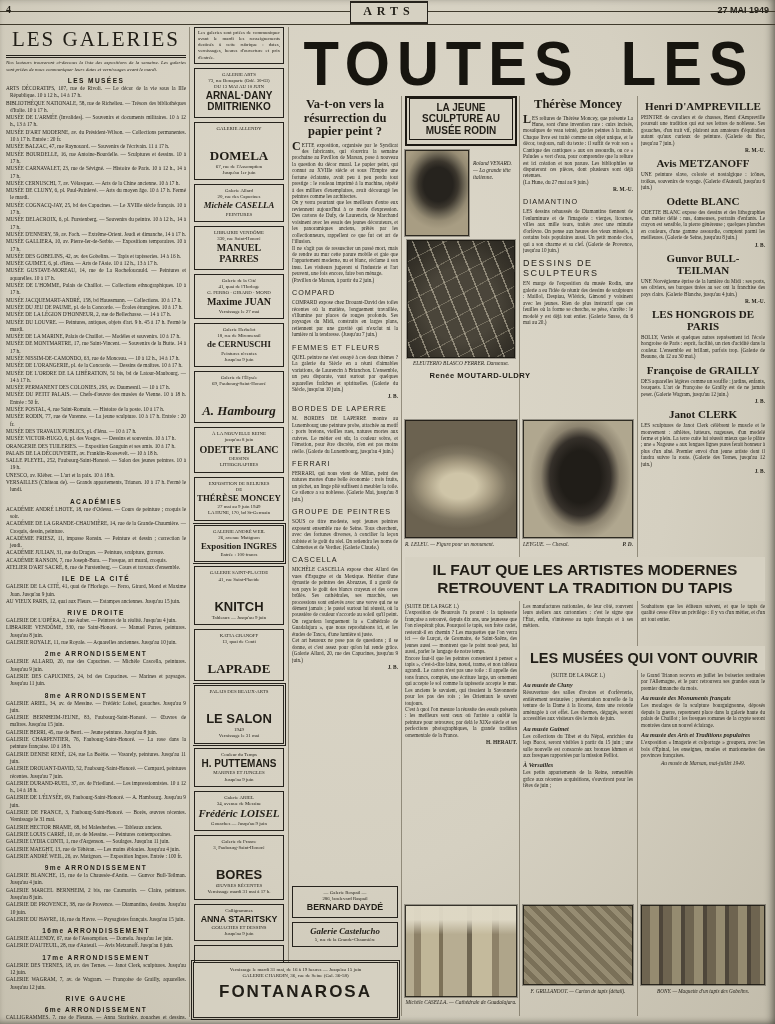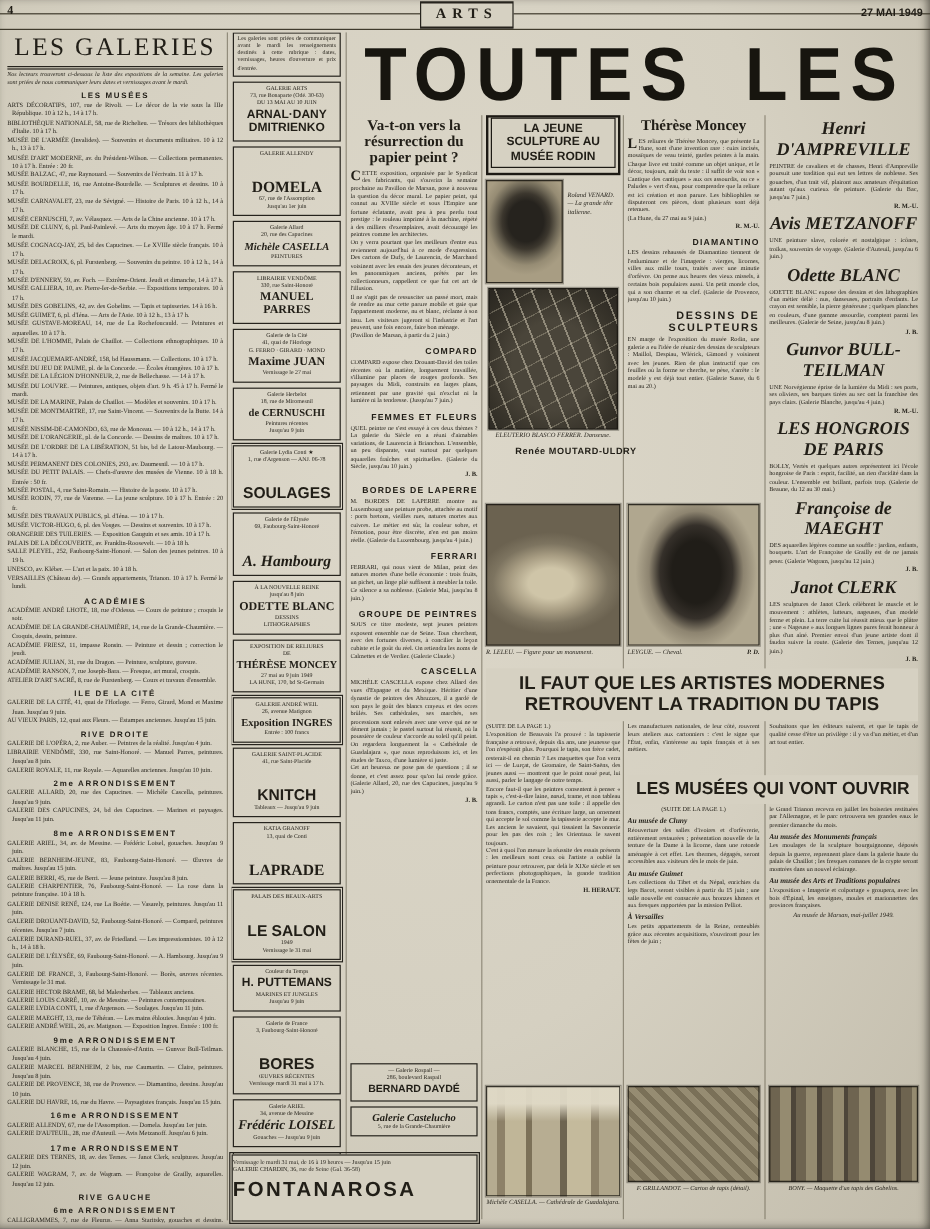--- a/index.html
+++ b/index.html
@@ -32,32 +32,32 @@
   .ad.big .ad-name{font-size:13px;margin-top:17px;}
   .ad.xs .ad-name{font-size:8.8px;}
   .ad.double{outline:1px solid #26231d;outline-offset:1px;}
   .ad.note{font-size:4.8px;text-align:justify;padding:2px 3px;}
   .ad.note .ad-pre{text-align:justify;}
   
   #headline{left:290px;top:30px;width:478px;height:64px;display:flex;align-items:center;justify-content:center;}
   #headline .hl{font-family:"Liberation Sans",sans-serif;font-weight:bold;font-size:58px;letter-spacing:7px;word-spacing:18px;transform:scaleY(1.08);color:#17150f;white-space:nowrap;}
   
   .art-title{font-family:"Liberation Serif",serif;font-weight:bold;font-size:12.5px;line-height:1.08;text-align:center;margin:2px 0 3px;}
-  .subhead{font-family:"Liberation Sans",sans-serif;font-weight:bold;font-size:7.2px;letter-spacing:1px;text-align:right;margin:5px 0 2px;text-transform:uppercase;}
+  .subhead{font-family:"Liberation Sans",sans-serif;font-weight:normal;font-size:7.2px;letter-spacing:1px;text-align:left;margin:5px 0 2px;text-transform:uppercase;}
   .subhead-lg{font-size:9px;letter-spacing:1.5px;}
-  .mini-title{font-family:"Liberation Serif",serif;font-weight:bold;font-size:15px;text-align:center;margin:4px 0 2px;font-style:italic;}
+  .mini-title{font-family:"Liberation Serif",serif;font-weight:bold;font-size:11px;text-align:center;margin:4px 0 2px;}
   .body{font-size:5.2px;line-height:1.24;text-align:justify;white-space:pre-line;}
   .dropcap::first-letter{font-size:12px;font-weight:bold;float:left;line-height:9px;margin-right:1px;}
   .sign{text-align:right;font-size:5.4px;font-weight:bold;margin:1px 0 2px;}
   .mus-head{font-weight:bold;font-style:italic;font-size:6.2px;margin:3px 0 1px;}
   
   #colA{left:292px;top:96px;width:106px;height:788px;overflow:hidden;}
   #colA-ads{left:292px;top:886px;width:106px;}
   #colA-ads .ad{margin:0 0 4px 0;}
-  #fontanarosa{left:193px;top:962px;width:205px;height:56px;border:1px solid #26231d;outline:1px solid #26231d;outline-offset:1px;padding-top:4px;box-sizing:border-box;background:#d5d0c1;}
+  #fontanarosa{left:193px;top:962px;width:205px;height:56px;border:1px solid #26231d;outline:1px solid #26231d;outline-offset:1px;text-align:center;padding-top:4px;box-sizing:border-box;background:#d5d0c1;}
   #fontanarosa .ad-pre{font-size:5px;}
   #fontanarosa .fname{font-family:"Liberation Sans",sans-serif;font-weight:bold;font-size:17px;letter-spacing:2px;margin-top:2px;}
   #rodin-box{left:405px;top:96px;width:112px;height:50px;border:2px solid #1d1a14;box-sizing:border-box;display:flex;align-items:flex-start;justify-content:center;background:#d6d1c2;}
   #rodin-box .inner{border:1px solid #1d1a14;width:calc(100% - 6px);height:calc(100% - 6px);display:flex;align-items:center;justify-content:center;
     font-family:"Liberation Sans",sans-serif;font-weight:bold;font-size:10px;line-height:1.15;text-align:center;white-space:pre-line;}
   .ph{position:absolute;box-shadow:inset 0 0 0 1px rgba(25,22,16,.85), 0 0 0 1px rgba(25,22,16,.35);}
   #ph-venard{left:405px;top:150px;width:64px;height:86px;background:
     radial-gradient(60% 52% at 52% 40%, #26231e 0 38%, #3c372e 52%, #6e6756 68%, #968c74 82%, #a89d83 100%),
     linear-gradient(#9a9077,#8a8068);}
   #cap-venard{left:473px;top:160px;width:45px;font-size:5.4px;line-height:1.3;font-style:italic;}
@@ -243,25 +243,20 @@
         <div class="ad-name">Maxime JUAN</div>
         <div class="ad-post">Vernissage le 27 mai</div>
       </div>
       <div class="ad serif xs">
         <div class="ad-pre">Galerie Herbelot
 18, rue de Miromesnil</div>
         <div class="ad-name">de CERNUSCHI</div>
         <div class="ad-post">Peintures récentes
 Jusqu'au 9 juin</div>
       </div>
-      <div class="ad sans big double">
-        <div class="ad-pre">Galerie Lydia Conti ★
-1, rue d'Argenson — ANJ. 06-78</div>
-        <div class="ad-name">SOULAGES</div>
-      </div>
       <div class="ad script big">
         <div class="ad-pre">Galerie de l'Élysée
 69, Faubourg-Saint-Honoré</div>
         <div class="ad-name">A. Hambourg</div>
       </div>
       <div class="ad serif">
         <div class="ad-pre">À LA NOUVELLE REINE
 jusqu'au 8 juin</div>
         <div class="ad-name">ODETTE BLANC</div>
         <div class="ad-post">DESSINS
@@ -296,32 +291,32 @@
         <div class="ad-name">LE SALON</div>
         <div class="ad-post">1949
 Vernissage le 31 mai</div>
       </div>
       <div class="ad sans">
         <div class="ad-pre">Couleur du Temps</div>
         <div class="ad-name">H. PUTTEMANS</div>
         <div class="ad-post">MARINES ET JUNGLES
 Jusqu'au 9 juin</div>
       </div>
+      <div class="ad script">
+        <div class="ad-pre">Galerie ARIEL
+34, avenue de Messine</div>
+        <div class="ad-name">Frédéric LOISEL</div>
+        <div class="ad-post">Gouaches — Jusqu'au 9 juin</div>
+      </div>
       <div class="ad sans big">
         <div class="ad-pre">Galerie de France
 3, Faubourg-Saint-Honoré</div>
         <div class="ad-name">BORES</div>
         <div class="ad-post">ŒUVRES RÉCENTES
 Vernissage mardi 31 mai à 17 h.</div>
-      </div>
-      <div class="ad script">
-        <div class="ad-pre">Galerie ARIEL
-34, avenue de Messine</div>
-        <div class="ad-name">Frédéric LOISEL</div>
-        <div class="ad-post">Gouaches — Jusqu'au 9 juin</div>
       </div>
       <div class="ad sans xs">
         <div class="ad-pre">Calligrammes</div>
         <div class="ad-name">ANNA STARITSKY</div>
         <div class="ad-post">GOUACHES ET DESSINS
 Jusqu'au 9 juin</div>
       </div>
       <div class="ad serif big">
         <div class="ad-name">FERRER</div>
         <div class="ad-post">EXPOSITION D'ŒUVRES
@@ -407,21 +402,21 @@
       <div class="mini-title">Avis METZANOFF</div>
       <div class="body">UNE peinture slave, colorée et nostalgique : icônes, troïkas, souvenirs de voyage. (Galerie d'Auteuil, jusqu'au 6 juin.)</div>
       <div class="mini-title">Odette BLANC</div>
       <div class="body">ODETTE BLANC expose des dessins et des lithographies d'un métier délié : nus, danseuses, portraits d'enfants. Le crayon est sensible, la pierre généreuse ; quelques planches en couleurs, d'une gamme assourdie, comptent parmi les meilleures. (Galerie de Seine, jusqu'au 8 juin.)</div>
       <div class="sign">J. B.</div>
       <div class="mini-title">Gunvor BULL-TEILMAN</div>
       <div class="body">UNE Norvégienne éprise de la lumière du Midi : ses ports, ses oliviers, ses barques tirées au sec ont la franchise des pays clairs. (Galerie Blanche, jusqu'au 4 juin.)</div>
       <div class="sign">R. M.-U.</div>
       <div class="mini-title">LES HONGROIS DE PARIS</div>
       <div class="body">BOLLY, Vertès et quelques autres représentent ici l'école hongroise de Paris : esprit, facilité, un rien d'acidité dans la couleur. L'ensemble est brillant, parfois trop. (Galerie de Beaune, du 12 au 30 mai.)</div>
-      <div class="mini-title">Françoise de MAEGHT</div>
+      <div class="mini-title">Françoise de GRAILLY</div>
       <div class="body">DES aquarelles légères comme un souffle : jardins, enfants, bouquets. L'art de Françoise de Grailly est de ne jamais peser. (Galerie Wagram, jusqu'au 12 juin.)</div>
       <div class="sign">J. B.</div>
       <div class="mini-title">Janot CLERK</div>
       <div class="body">LES sculptures de Janot Clerk célèbrent le muscle et le mouvement : athlètes, lutteurs, nageuses, d'un modelé ferme et plein. La terre cuite lui réussit mieux que le plâtre ; une « Nageuse » aux longues lignes pures ferait honneur à plus d'un aîné. Premier envoi d'un jeune artiste dont il faudra suivre la route. (Galerie des Ternes, jusqu'au 12 juin.)</div>
       <div class="sign">J. B.</div>
     </div>
 
   <div class="ph" id="ph-leleu"></div>
   <div class="ph" id="ph-leygue"></div>
   <div class="abs" id="cap-leleu">R. LELEU. — Figure pour un monument.</div>

